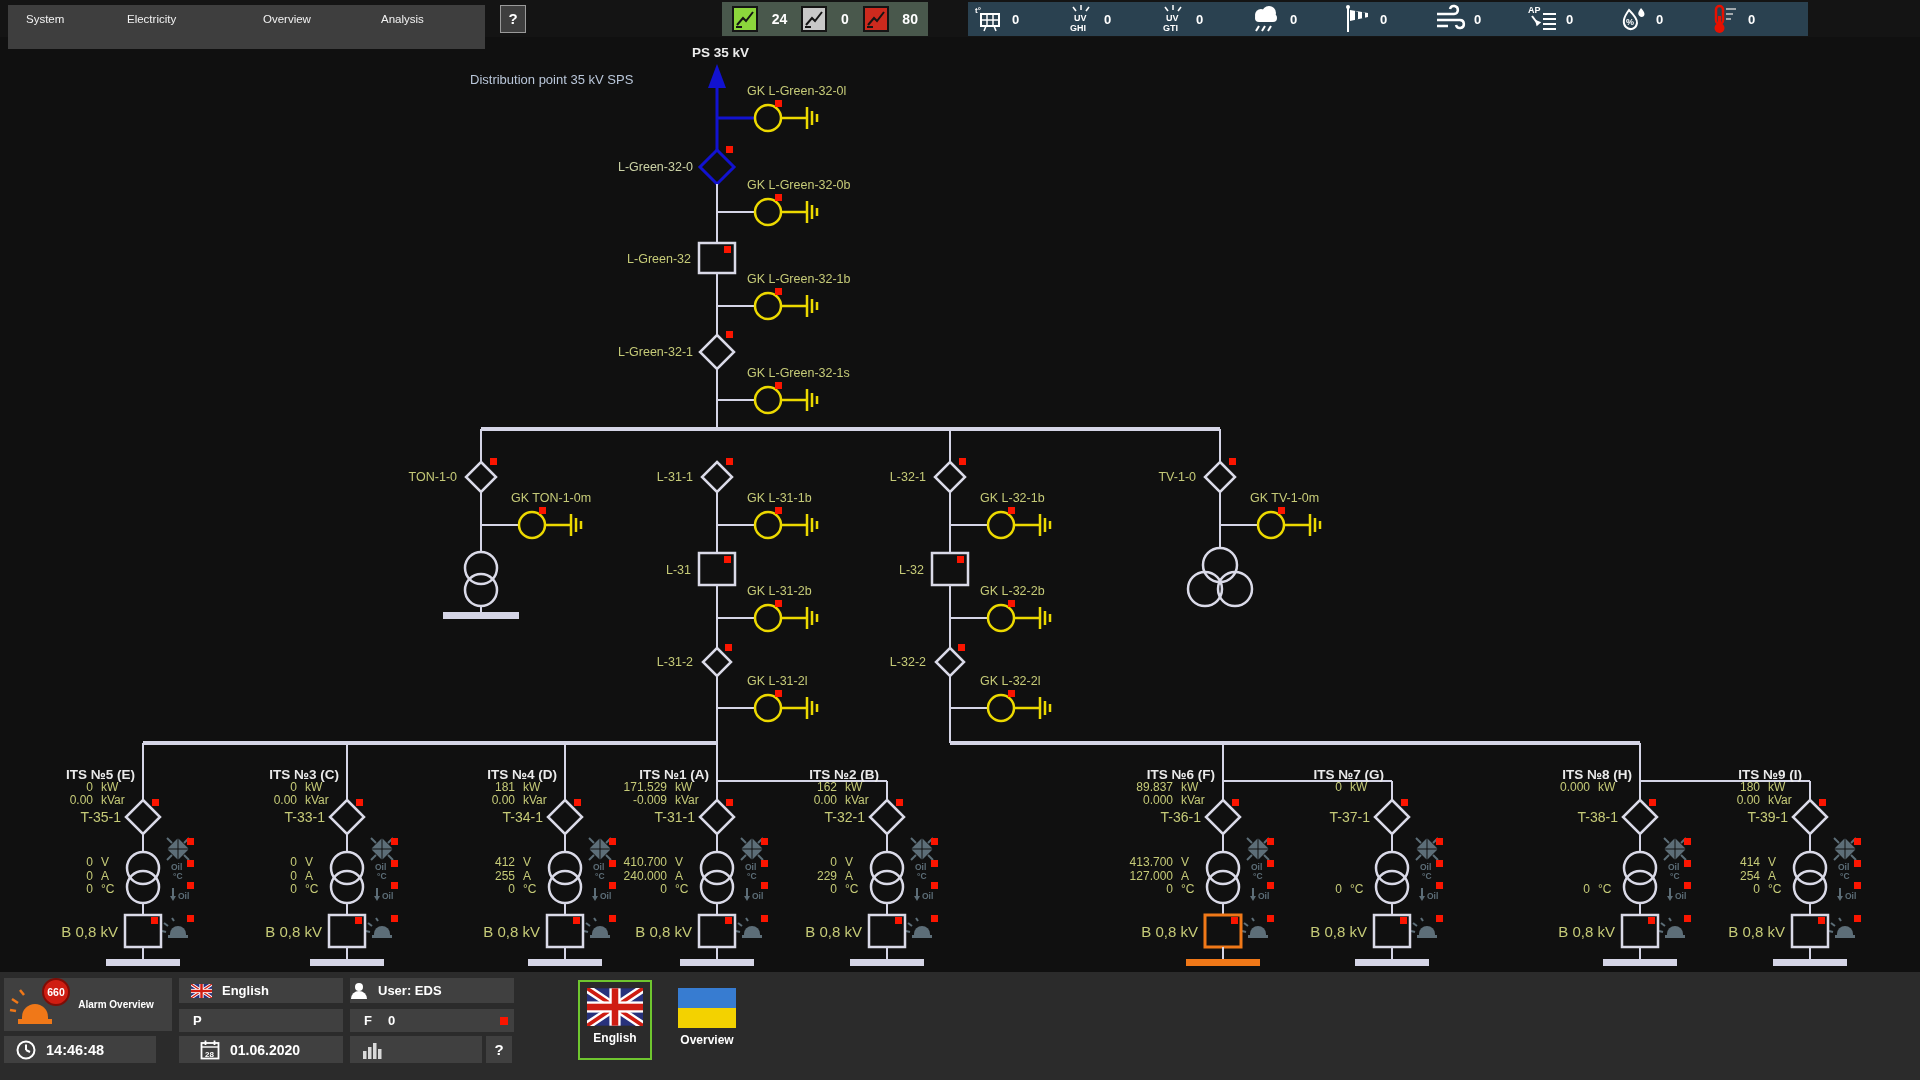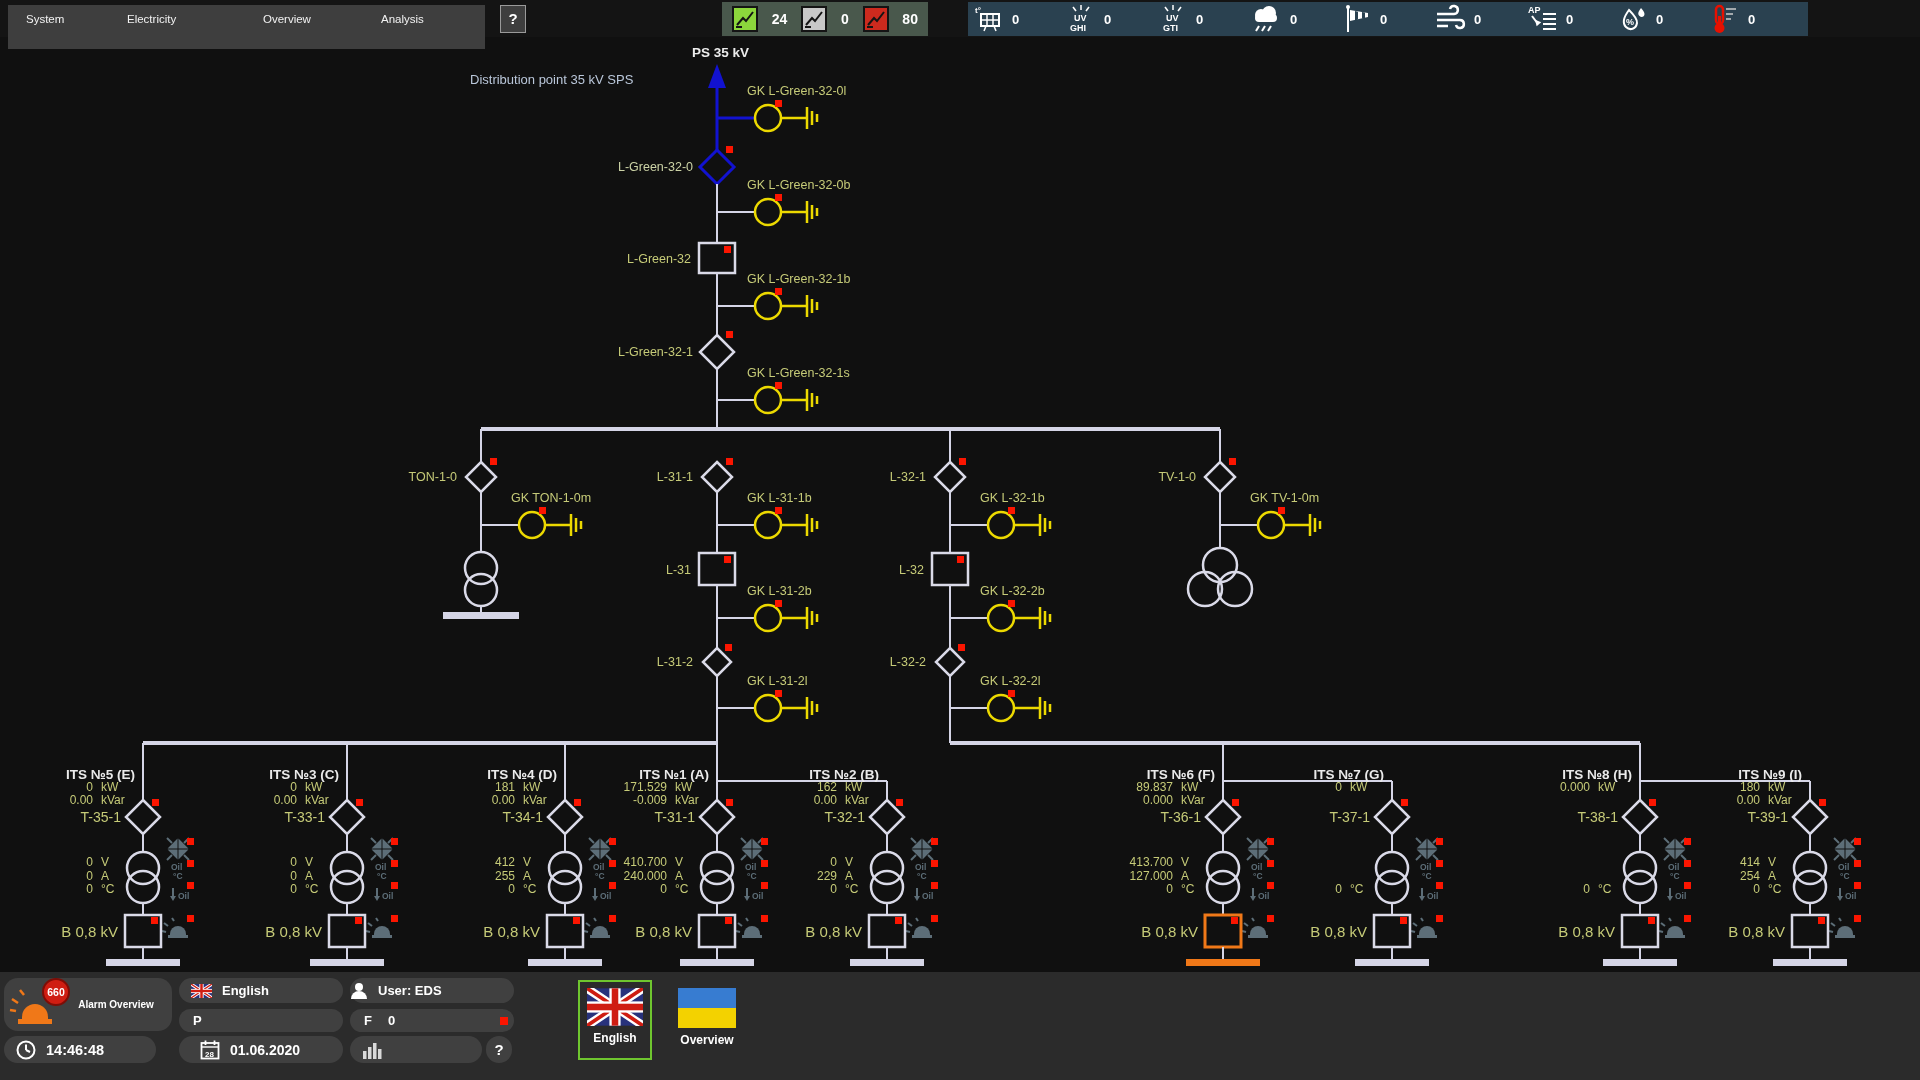--- a/index.html
+++ b/index.html
@@ -39,21 +39,21 @@
   .t-dp{fill:#bac7da;font-size:13px;}
   .t-ps{fill:#ececec;font-size:13.5px;font-weight:bold;}
   .t-title{fill:#eaeaea;font-size:13.5px;font-weight:bold;}
   .t-val{fill:#c6cb78;font-size:12px;}
   .t-sw{fill:#c6cb78;font-size:14px;}
   .t-b{fill:#c6cb78;font-size:15px;}
   .ictx{fill:#5d6e78;font-size:8.5px;font-weight:bold;}
   
   #bottombar{position:absolute;top:972px;left:0;width:1920px;height:108px;background:#2b2b2b;z-index:5;}
   .tile{position:absolute;background:#404040;color:#fff;display:flex;align-items:center;
-        font-size:13px;font-weight:bold;box-sizing:border-box;border-radius:14px;}
+        font-size:13px;font-weight:bold;box-sizing:border-box;}
   #tile-alarm{left:4px;top:6px;width:168px;height:53px;}
   #tile-time{left:4px;top:64px;width:152px;height:27px;padding-left:12px;gap:10px;font-size:14.5px;}
   #tile-lang{left:179px;top:6px;width:164px;height:25px;padding-left:12px;gap:10px;}
   #tile-p{left:179px;top:37px;width:164px;height:23px;padding-left:14px;}
   #tile-date{left:179px;top:64px;width:164px;height:27px;padding-left:21px;gap:10px;font-size:14px;}
   #tile-user{left:350px;top:6px;width:164px;height:25px;gap:10px;}
   #tile-f{left:350px;top:37px;width:164px;height:23px;padding-left:14px;gap:16px;}
   #tile-chart{left:350px;top:64px;width:132px;height:27px;padding-left:12px;}
   #tile-help{left:486px;top:64px;width:26px;height:27px;justify-content:center;font-size:15px;}
   .f-dot{margin-left:auto;margin-right:6px;width:8px;height:8px;background:#fb1500;}

